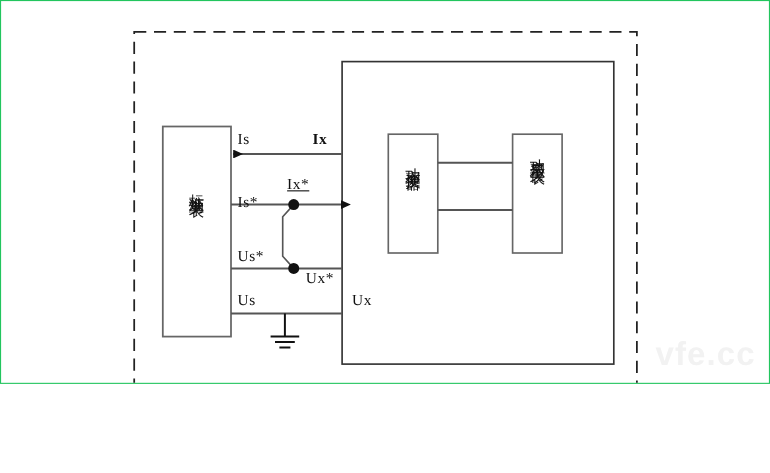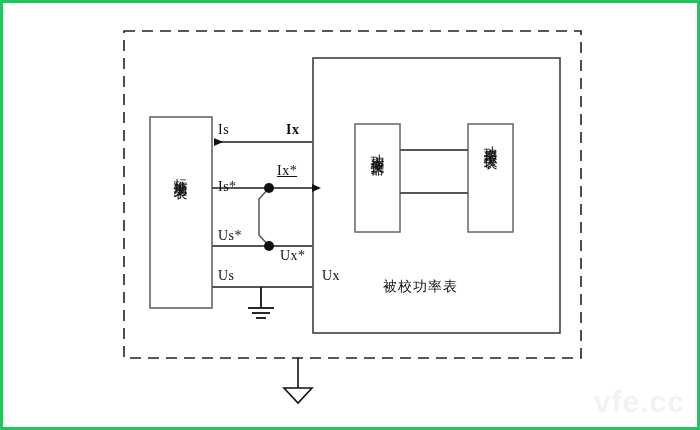--- a/index.html
+++ b/index.html
@@ -3,23 +3,23 @@
 <meta charset="utf-8">
 <style>
   html, body {
     margin: 0;
     padding: 0;
     background: #ffffff;
   }
   #canvas {
     position: relative;
     width: 700px;
-    height: 430px;
+    height: 349px;
     background: #ffffff;
-    border: 3px solid #22c55e;
+    border: 1px solid #22c55e;
     box-sizing: border-box;
     overflow: hidden;
     font-family: "Liberation Serif", serif;
   }
   #diagram-svg {
     position: absolute;
     left: 0;
     top: 0;
     width: 700px;
     height: 430px;
@@ -110,31 +110,30 @@
     <line x1="253" y1="315" x2="263" y2="315" stroke="#111111" stroke-width="1.8"></line>
 
     <line x1="295" y1="355" x2="295" y2="385" stroke="#111111" stroke-width="1.6"></line>
     <polygon points="281,385 309,385 295,400" fill="#ffffff" stroke="#111111" stroke-width="1.6"></polygon>
   </svg>
 
   <div class="sig-label" style="left:215px; top:119px;">Is</div>
   <div class="sig-label" style="left:283px; top:119px;font-weight:bold;">Ix</div>
 
   <div class="sig-label" style="left:215px; top:176px;">Is*</div>
-  <div class="sig-label" style="left:274px; top:160px;text-decoration:underline;">Ix*</div>
+  <div class="sig-label" style="left:260px; top:160px;text-decoration:underline;">Ix*</div>
 
   <div class="sig-label" style="left:215px; top:225px;">Us*</div>
   <div class="sig-label" style="left:277px; top:225px;margin-top:20px;">Ux*</div>
 
   <div class="sig-label" style="left:215px; top:265px;">Us</div>
   <div class="sig-label" style="left:283px; top:265px;margin-left:36px;">Ux</div>
 
   <div class="vbox-label" style="left:171px; top:164px;">标准功率表</div>
 
   <div class="vbox-label" style="left:368px; top:140px;">功率变换器</div>
 
   <div class="vbox-label" style="left:481px; top:132px;">功率显示仪表</div>
 
-  <div class="caption" style="left:380px; top:275px;">被校功率表</div>
 
   <div id="watermark">vfe.cc</div>
 
 </div>
 
 </body></html>

